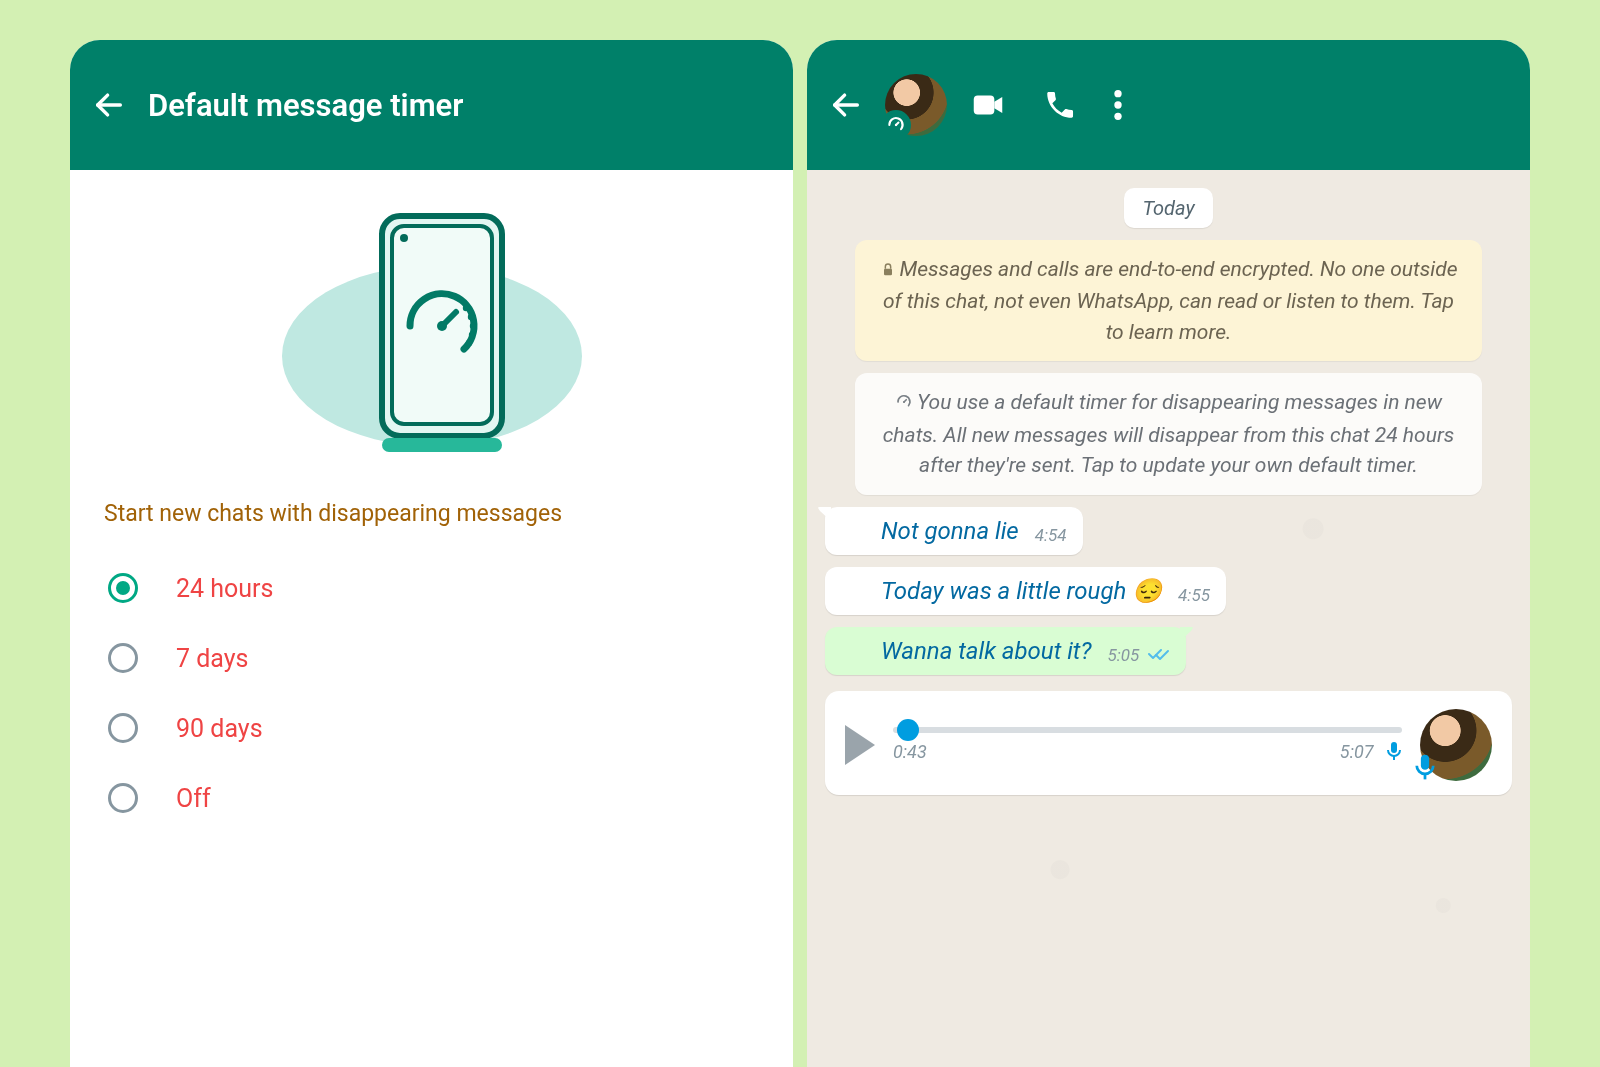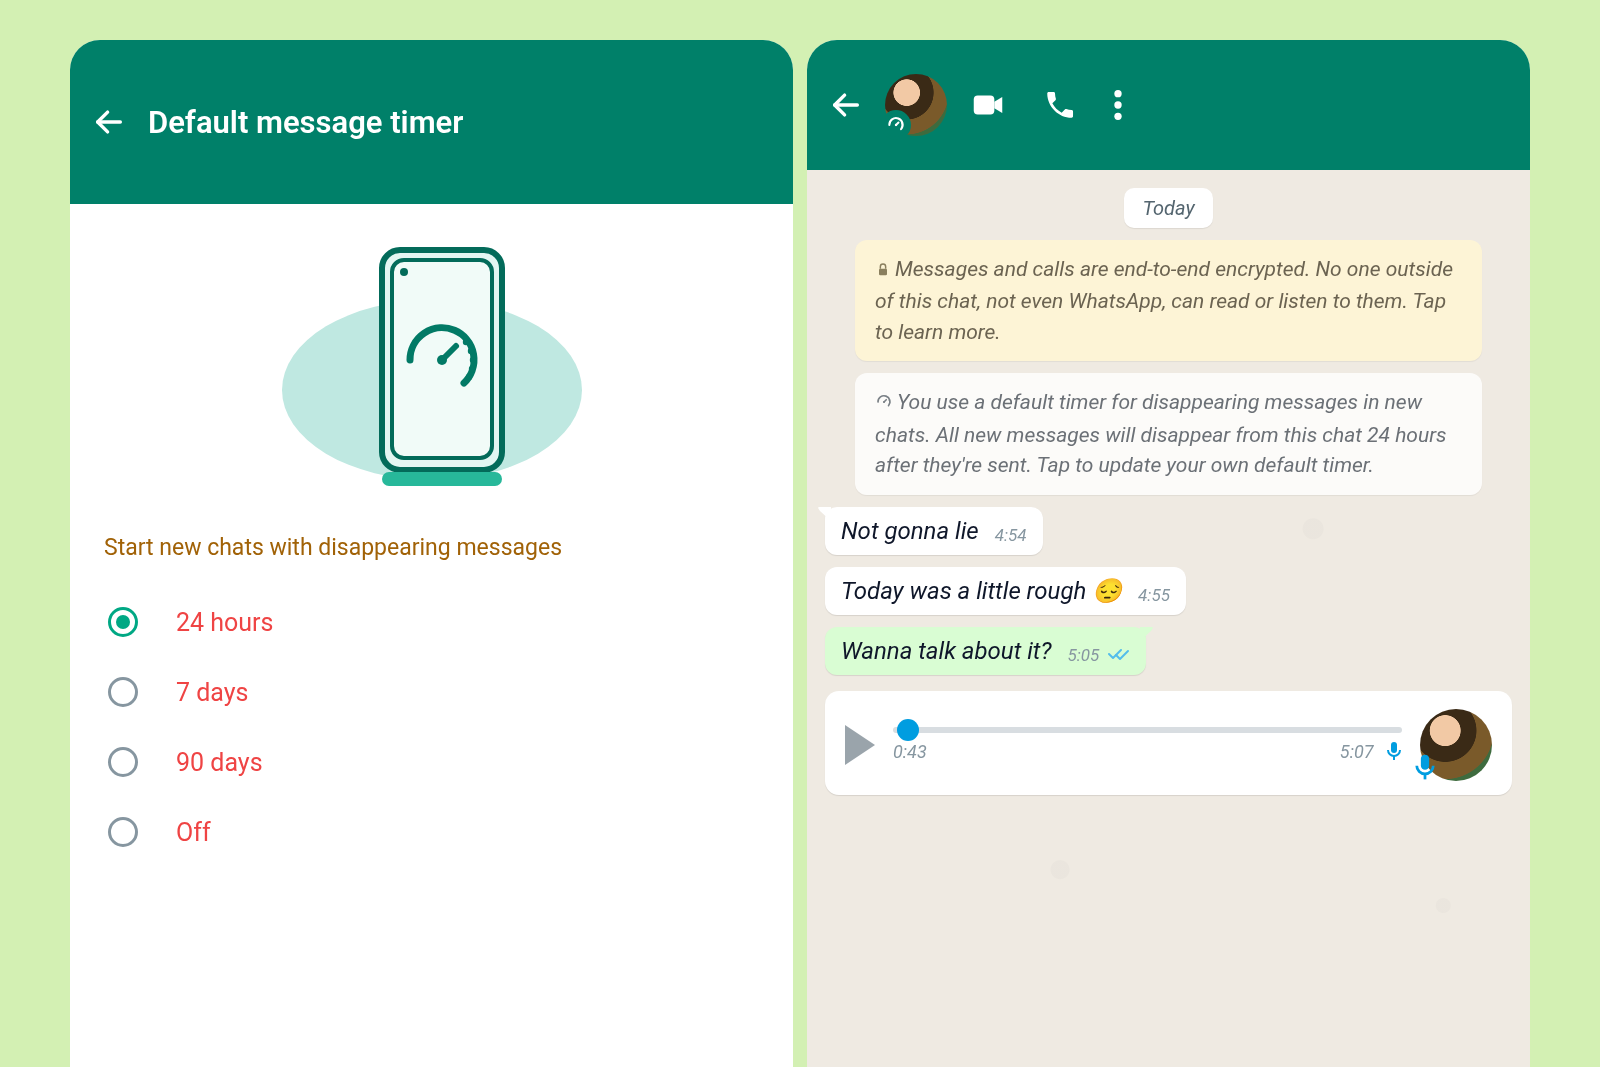--- a/index.html
+++ b/index.html
@@ -22,21 +22,21 @@
     min-width: 0;
   }
   .appbar {
     background: #008069;
     color: #fff;
     display: flex;
     align-items: center;
     padding: 0 22px;
     gap: 22px;
   }
-  .appbar.left { height: 164px; }
+  .appbar.left { height: 130px; }
   .appbar.right { height: 130px; }
   .appbar .back { flex: 0 0 auto; cursor: pointer; }
   .appbar .title { font-size: 31px; font-weight: 600; flex: 1 1 auto; }
   .appbar .avatar-wrap { position: relative; flex: 0 0 auto; }
   .avatar {
     width: 62px; height: 62px; border-radius: 50%;
     background: radial-gradient(circle at 35% 30%, #f2c9a5 0 22%, #3a2a16 23% 45%, #7a5a2a 46% 70%, #3e6b3e 71% 100%);
   }
   .avatar.lg { width: 72px; height: 72px; }
   .timer-badge {
@@ -68,36 +68,36 @@
     background-image:
       radial-gradient(circle at 12% 18%, rgba(0,0,0,0.025) 0 8px, transparent 9px),
       radial-gradient(circle at 70% 40%, rgba(0,0,0,0.02) 0 10px, transparent 11px),
       radial-gradient(circle at 35% 78%, rgba(0,0,0,0.02) 0 9px, transparent 10px),
       radial-gradient(circle at 88% 82%, rgba(0,0,0,0.02) 0 7px, transparent 8px);
     padding: 18px 18px 0 18px;
     display: flex; flex-direction: column; gap: 12px; font-style: italic;
   }
   .chip-wrap { display: flex; justify-content: center; }
   .chip { background: #fff; color: #54656f; padding: 8px 18px; border-radius: 10px; font-size: 20px; box-shadow: 0 1px 1px rgba(0,0,0,0.08); }
-  .notice { border-radius: 12px; padding: 14px 20px; font-size: 21px; line-height: 1.45; color: #6b6351; text-align: left; box-shadow: 0 1px 1px rgba(0,0,0,0.06); margin: 0 30px; cursor: pointer; }
+  .notice { border-radius: 12px; padding: 14px 20px; font-size: 21px; line-height: 1.45; color: #6b6351; text-align: center; box-shadow: 0 1px 1px rgba(0,0,0,0.06); margin: 0 30px; cursor: pointer; }
   .notice.yellow { background: #fdf4d6; }
   .notice.grey { background: #ffffffcc; color: #6b7076; }
   .notice .inline-icon { display: inline-block; vertical-align: -2px; margin-right: 4px; }
 
   .msg-row { display: flex; }
   .msg-row.in { justify-content: flex-start; }
   .msg-row.out { justify-content: flex-start; }
   .bubble {
     position: relative; background: #fff; border-radius: 12px;
     padding: 10px 16px 10px 16px; max-width: 78%;
     box-shadow: 0 1px 1px rgba(0,0,0,0.1);
     display: flex; align-items: flex-end; gap: 16px;
   }
   .bubble.out { background: #d9fdd3; }
-  .bubble .text { font-size: 24px; color: #0f172a; }
+  .bubble .text { font-size: 24px; color: #0369a1; margin-left: 40px; }
   .bubble .time { font-size: 17px; color: #8696a0; white-space: nowrap; }
   .ticks { display: inline-flex; margin-left: 4px; }
   .bubble .tail-in, .bubble .tail-out { position: absolute; top: 0; width: 14px; height: 14px; }
   .bubble .tail-in { left: -8px; }
   .bubble .tail-out { right: -8px; }
 
   .voice {
     background: #fff; border-radius: 14px; box-shadow: 0 1px 1px rgba(0,0,0,0.1);
     padding: 18px 20px 14px 20px; display: flex; align-items: center; gap: 18px;
     margin-top: 4px;

